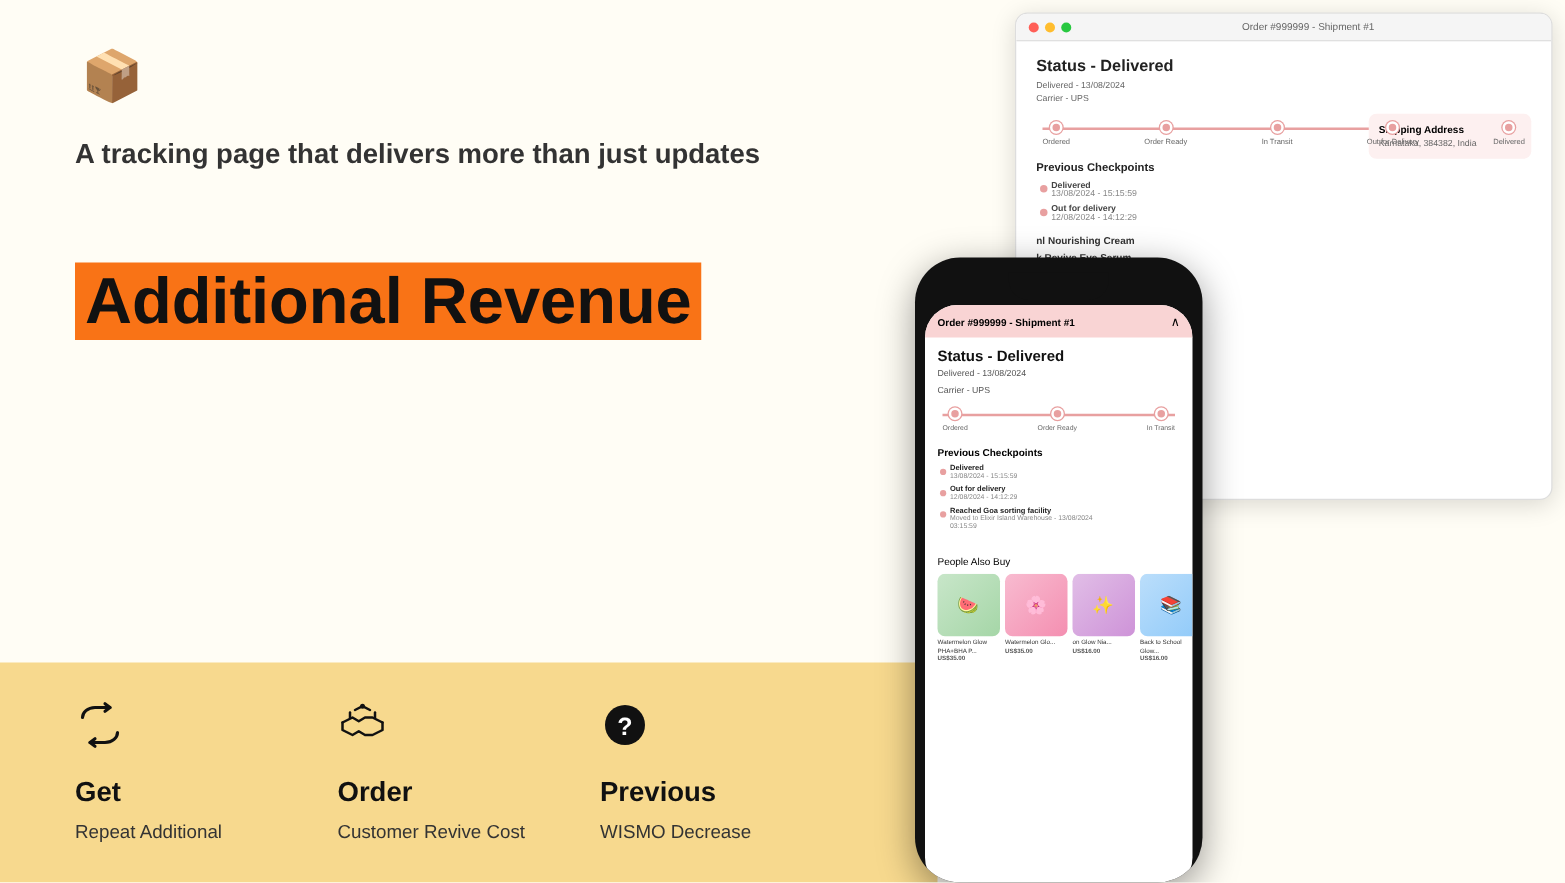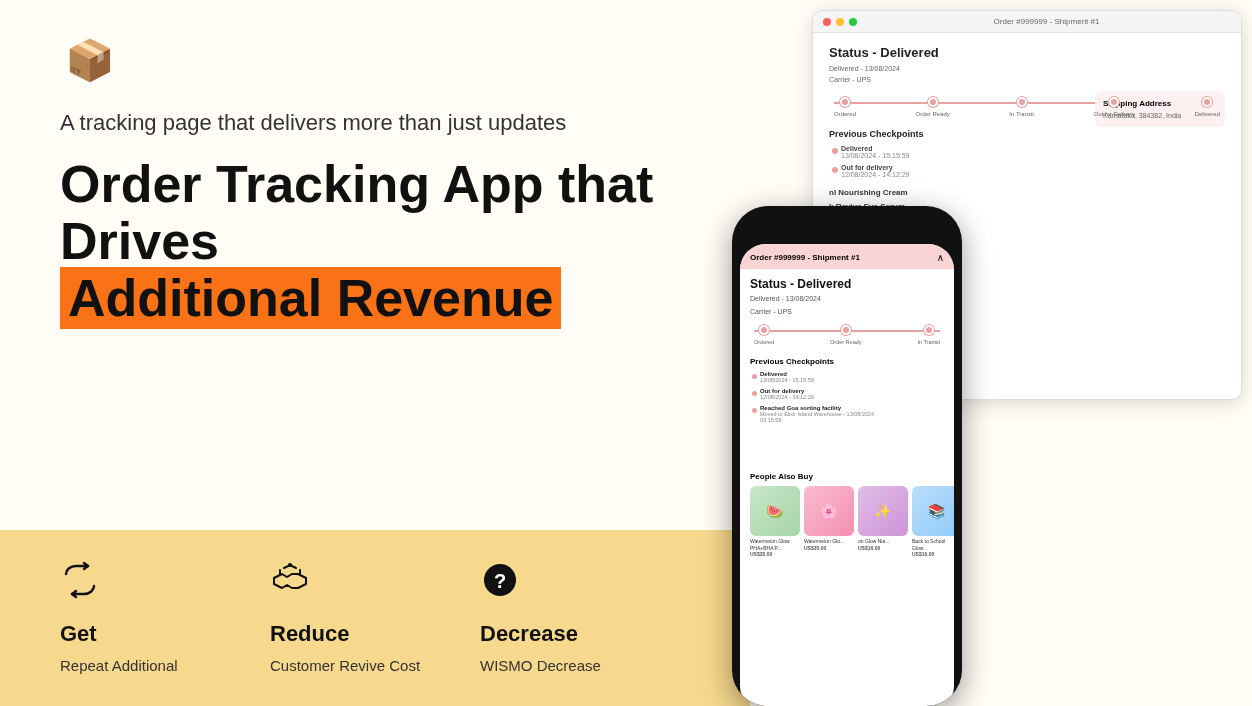--- a/index.html
+++ b/index.html
@@ -40,21 +40,21 @@
     }
 
     .logo-icon {
       font-size: 40px;
     }
 
     .tagline {
       font-size: 22px;
       color: #333;
       margin-bottom: 20px;
-      font-weight: 400;
+      font-weight: 700;
     }
 
     .headline {
       font-size: 52px;
       font-weight: 900;
       line-height: 1.1;
       color: #111;
       margin-bottom: 0;
     }
 
@@ -413,23 +413,22 @@
       background: #e8a0a0;
     }
 
     .pcp-title { font-weight: 600; color: #222; }
     .pcp-time { color: #888; font-size: 5.5px; }
     .pcp-sub { color: #888; font-size: 5.5px; }
 
     .people-buy-section {
       padding: 8px 10px 0;
       font-size: 8px;
-      font-weight: 700;
+      font-weight: 400;
       margin-bottom: 5px;
-      margin-top: 28px;
     }
 
     .products-row {
       display: flex;
       gap: 4px;
       padding: 0 10px;
       overflow: hidden;
     }
 
     .product-card {
@@ -480,21 +479,20 @@
 
   <div class="left-panel">
 
     <div class="logo-box">
       <span class="logo-icon">📦</span>
     </div>
 
     <p class="tagline">A tracking page that delivers more than just updates</p>
 
     <div class="headline">
-      <span>Order Tracking App that Drives</span>
       <br>
       <span class="headline-highlight">Additional Revenue</span>
     </div>
 
     <div class="features-band">
 
       <div class="feature-item">
         <div class="feature-icon">
           <svg width="40" height="40" viewBox="0 0 40 40" fill="none">
             <path d="M6 14 C6 10 10 6 16 6 L28 6" stroke="#111" stroke-width="2.5" stroke-linecap="round" fill="none"></path>
@@ -511,32 +509,32 @@
         <div class="feature-icon">
           <svg width="40" height="40" viewBox="0 0 40 40" fill="none">
             <path d="M4 18 L12 14 L17 17 L22 14 L28 14 L36 18" stroke="#111" stroke-width="2" stroke-linecap="round" stroke-linejoin="round" fill="none"></path>
             <path d="M4 18 L4 24 L12 28 L17 25 L22 28 L28 28 L36 24 L36 18" stroke="#111" stroke-width="2" stroke-linecap="round" stroke-linejoin="round" fill="none"></path>
             <path d="M14 8 L20 5 L26 8" stroke="#111" stroke-width="2" stroke-linecap="round" fill="none"></path>
             <circle cx="20" cy="5" r="2" fill="#111"></circle>
             <path d="M10 14 L10 10" stroke="#111" stroke-width="2" stroke-linecap="round"></path>
             <path d="M30 14 L30 10" stroke="#111" stroke-width="2" stroke-linecap="round"></path>
           </svg>
         </div>
-        <span class="feature-title">Reduce</span>
+        <span class="feature-title">Order</span>
         <span class="feature-desc">Customer Revive Cost</span>
       </div>
 
       <div class="feature-item">
         <div class="feature-icon">
           <svg width="40" height="40" viewBox="0 0 40 40" fill="none">
             <circle cx="20" cy="20" r="16" fill="#111"></circle>
             <text x="20" y="28" text-anchor="middle" fill="white" font-size="20" font-weight="bold" font-family="Arial">?</text>
           </svg>
         </div>
-        <span class="feature-title">Decrease</span>
+        <span class="feature-title">Previous</span>
         <span class="feature-desc">WISMO Decrease</span>
       </div>
 
     </div>
   </div>
 
   <div class="right-panel">
 
     <div class="desktop-mockup">
       <div class="desktop-titlebar">

